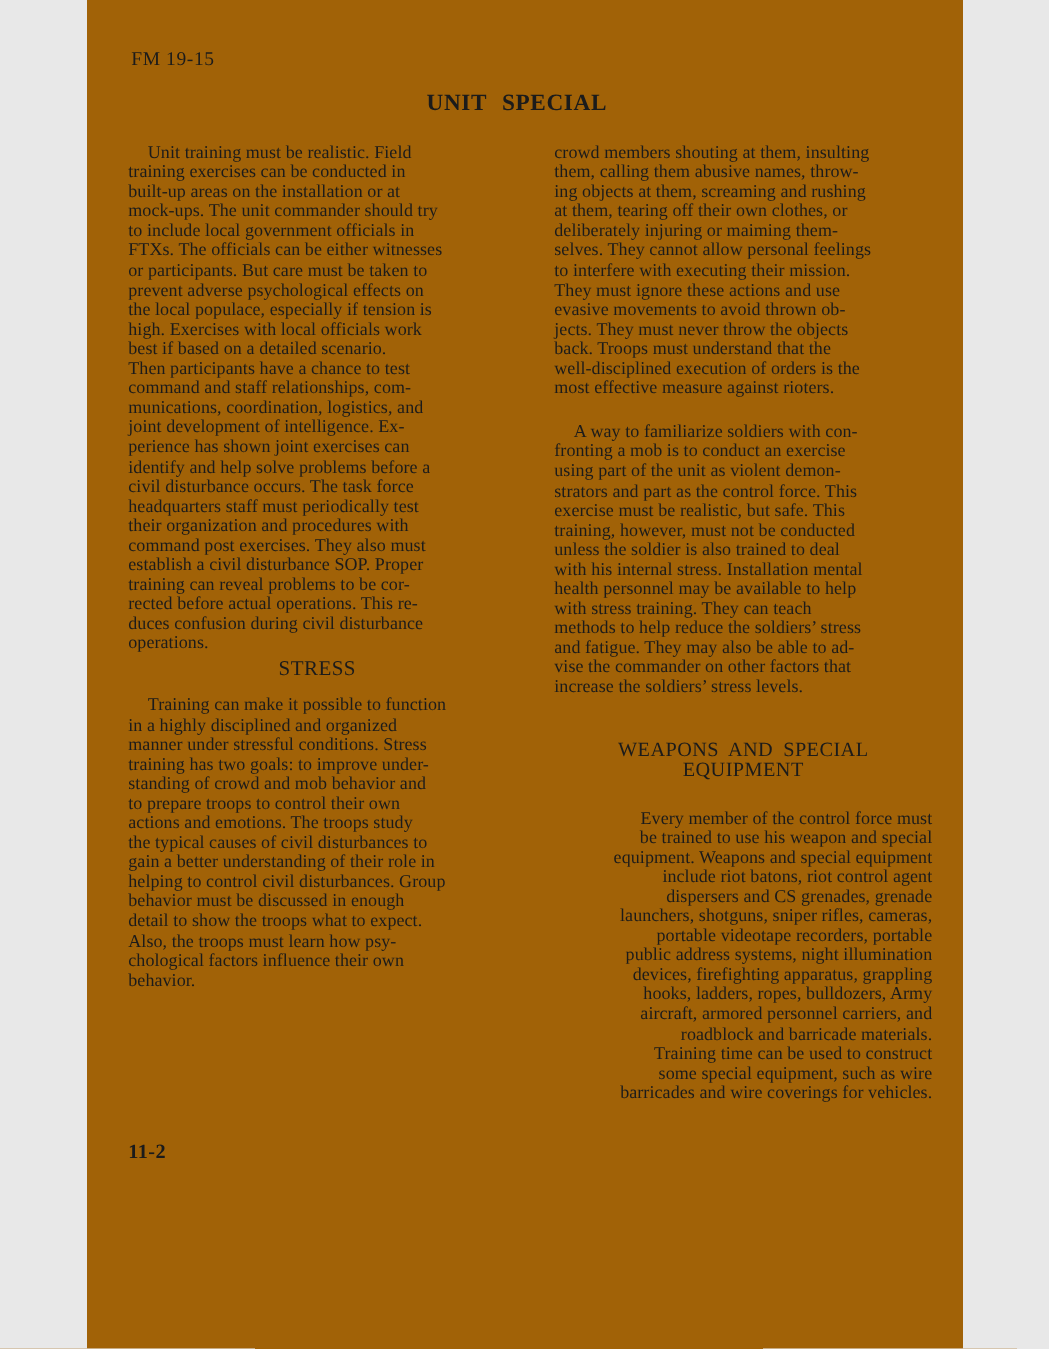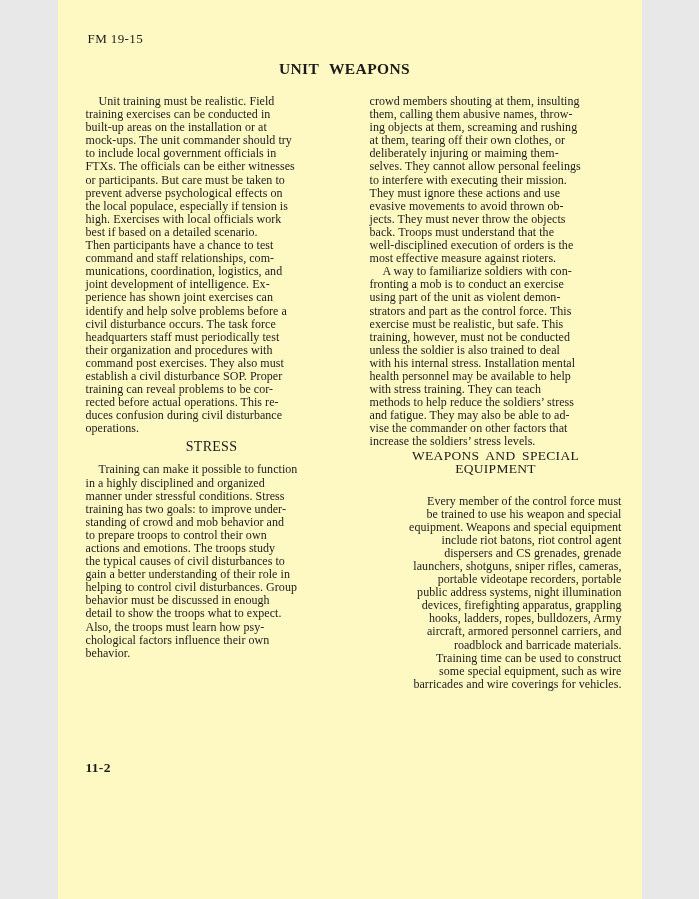--- a/index.html
+++ b/index.html
@@ -1,20 +1,20 @@
 <!DOCTYPE html>
 <html><head>
 <meta charset="utf-8">
 <style>
   html,body { margin:0; padding:0; background:#e8e8e8; }
   .page {
     position:relative;
     width:584px; height:899px;
     margin:0 auto;
-    background:#fef9c3;
+    background:#a16207;
     color:#1b1b1b;
     font-family:"Liberation Serif","DejaVu Serif",serif;
     overflow:hidden;
   }
   .doc-number {
     position:absolute; left:30px; top:31px;
     font-size:13px; letter-spacing:0.4px;
   }
   .page-title {
     position:absolute; left:28px; top:60px; width:518px;
@@ -28,38 +28,38 @@
   }
   .col-left  { left:28px;  width:252px; }
   .col-right { left:312px; width:252px; }
   .para { margin:0; white-space:pre; }
   .para.indent { text-indent:13px; }
   .sec-heading {
     font-weight:normal; text-align:center; white-space:pre;
     letter-spacing:0.3px;
   }
   .stress-heading { font-size:14px; line-height:15px; margin-top:4px; word-spacing:2px; }
-  .weapons-heading { font-size:13.5px; line-height:13.5px; word-spacing:3px; }
+  .weapons-heading { font-size:13.5px; line-height:13.5px; margin-top:28px; word-spacing:3px; }
   .lc-para2 { margin-top:9px; }
   .lc-para3 { margin-top:13px; }
-  .rc-para2 { margin-top:0; }
+  .rc-para2 { margin-top:16px; }
   .rc-para3 { margin-top:19px;text-align:right; }
   .page-number {
     position:absolute; left:28px; top:760px;
     font-weight:bold; font-size:13.5px; letter-spacing:0.3px;
   }
 </style>
 </head>
 <body>
 
 <div class="page">
 
   <div class="doc-number">FM 19-15</div>
 
-  <div class="page-title">UNIT WEAPONS</div>
+  <div class="page-title">UNIT SPECIAL</div>
 
   <div class="col col-left">
     <p class="para indent">Unit training must be realistic. Field
 training exercises can be conducted in
 built-up areas on the installation or at
 mock-ups. The unit commander should try
 to include local government officials in
 FTXs. The officials can be either witnesses
 or participants. But care must be taken to
 prevent adverse psychological effects on

